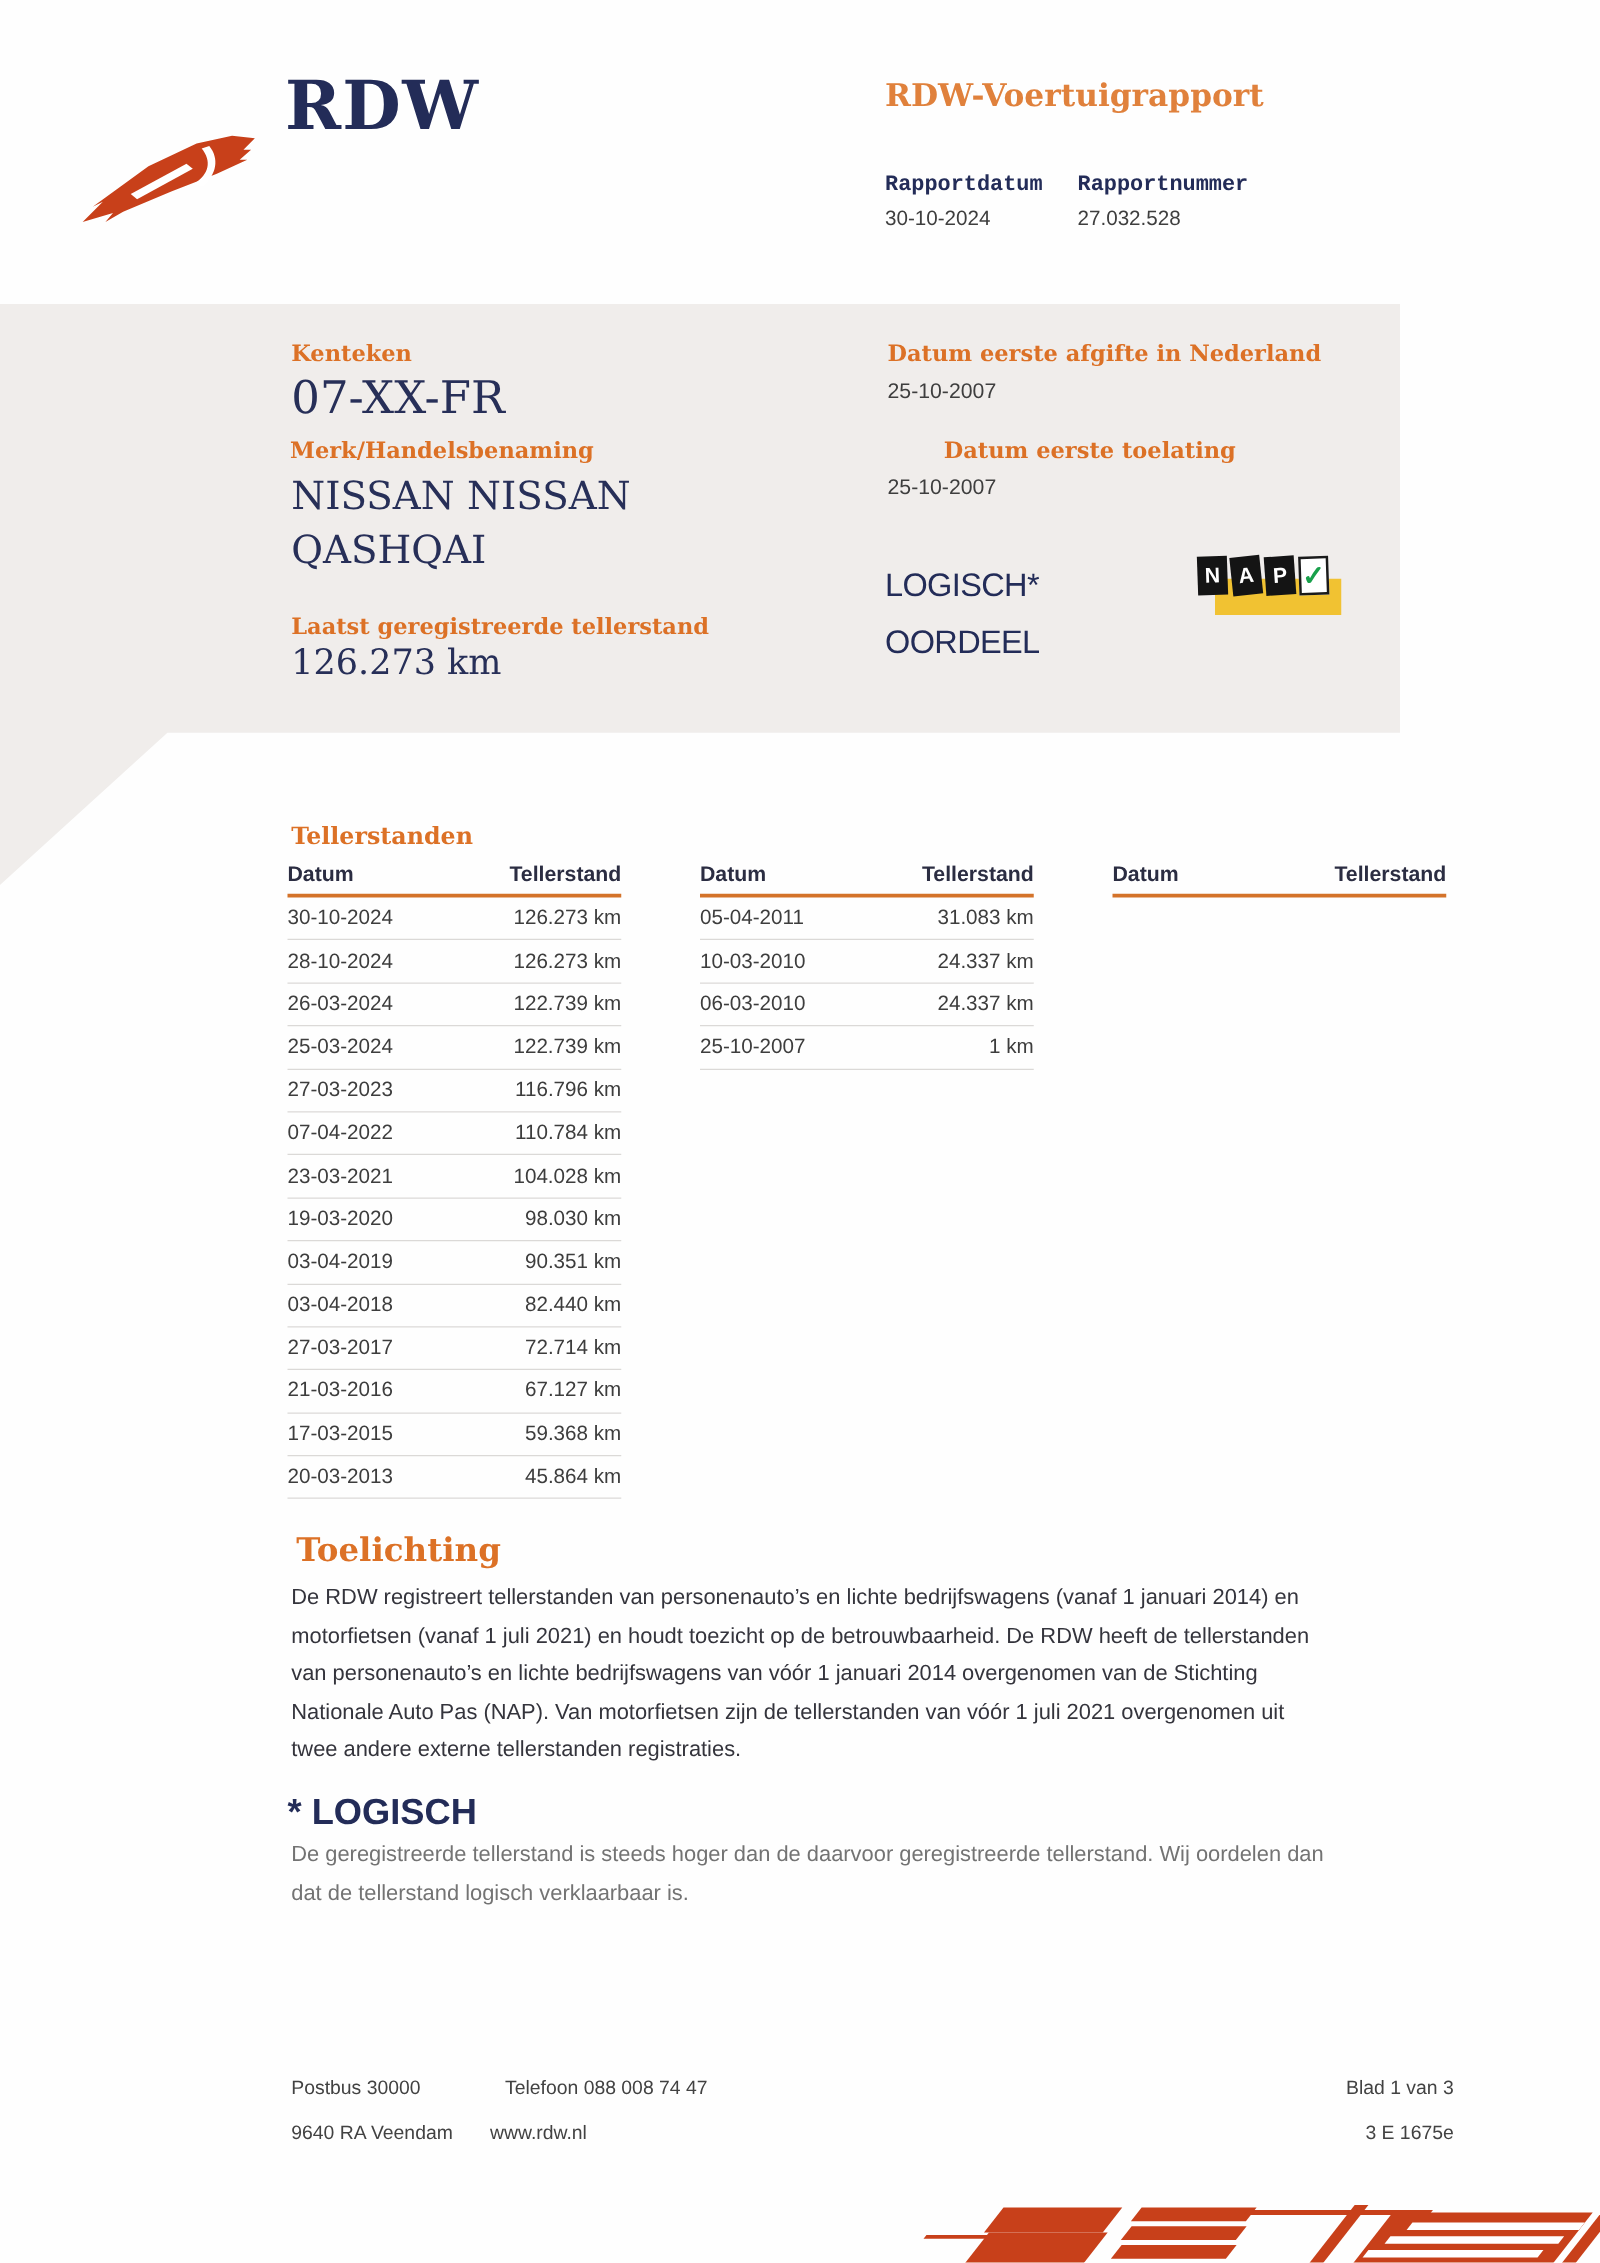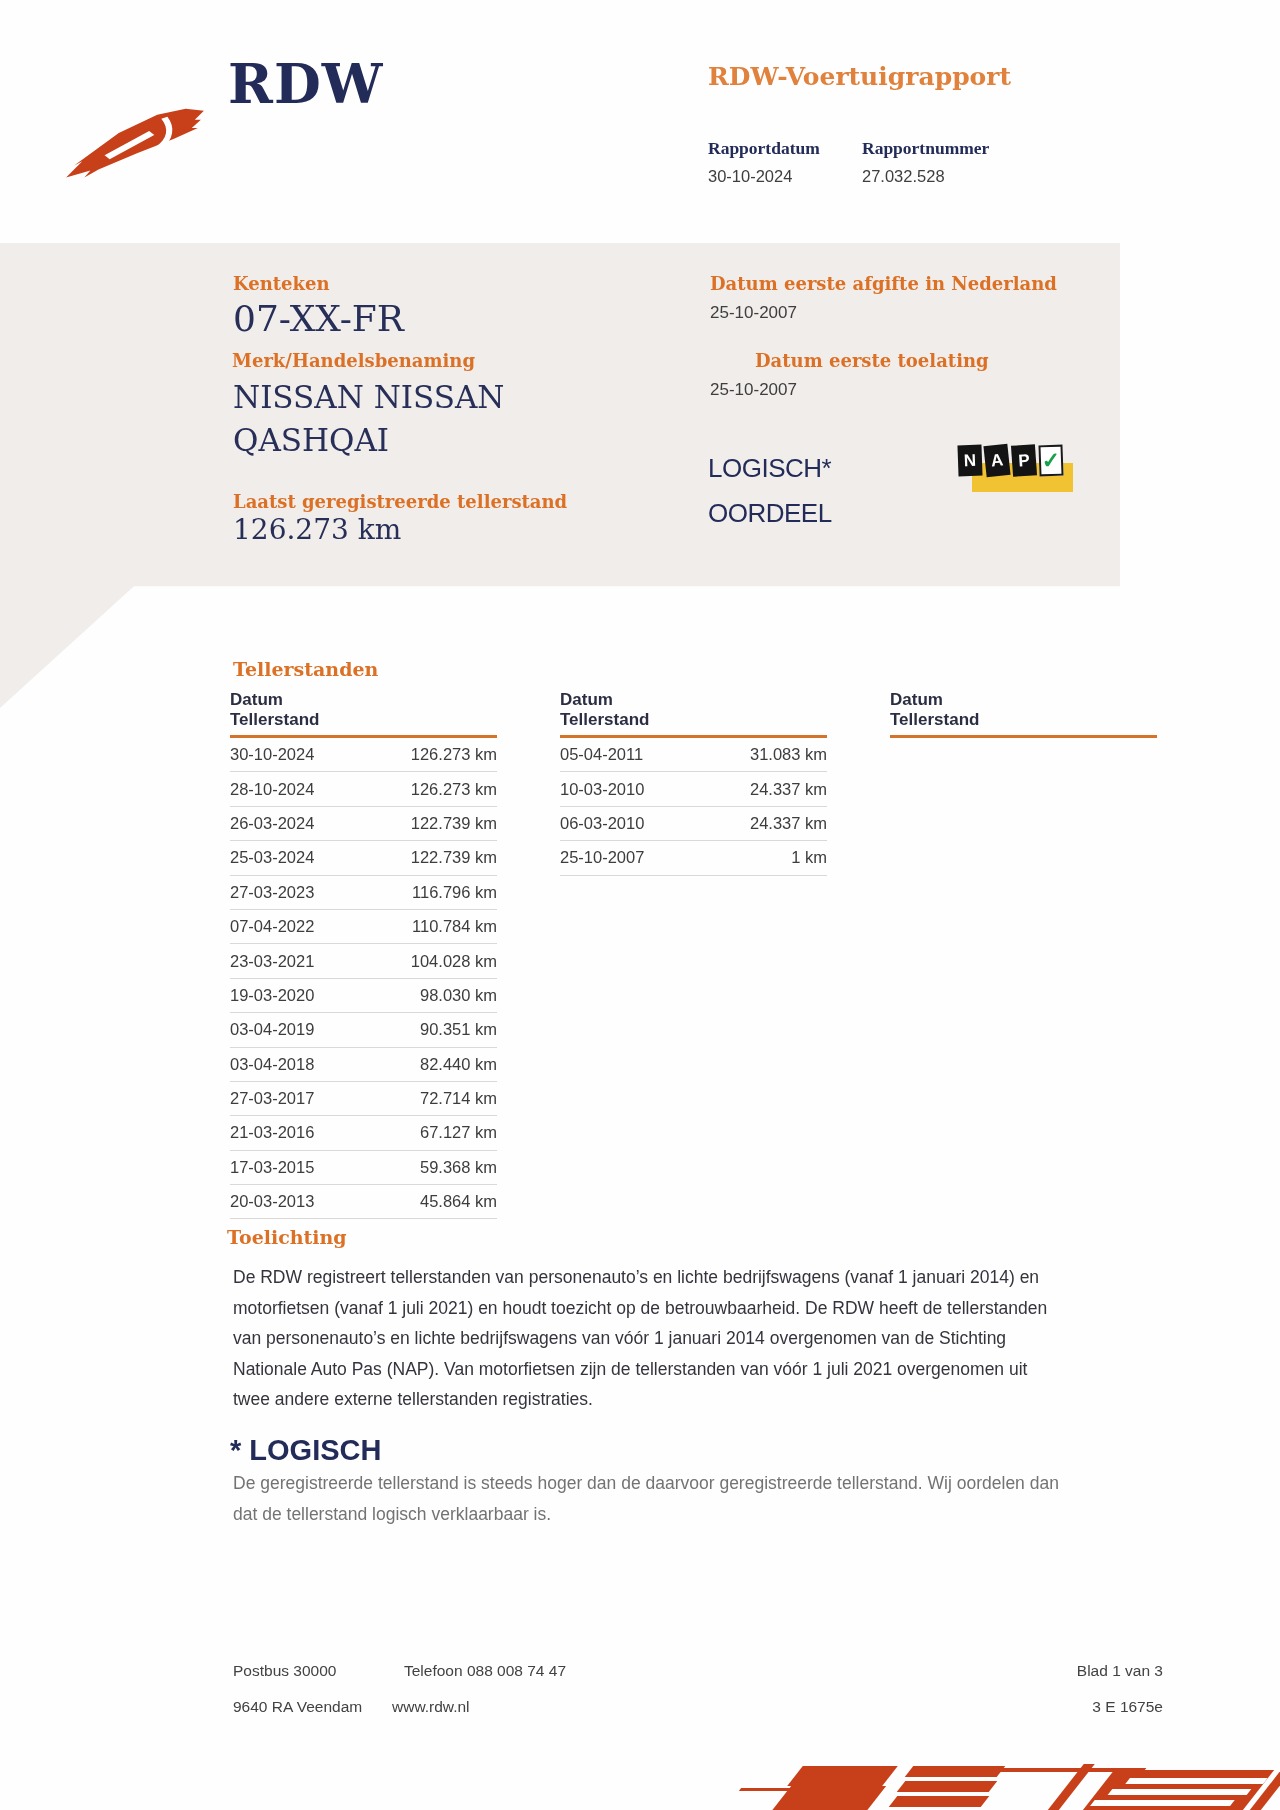--- a/index.html
+++ b/index.html
@@ -7,21 +7,21 @@
     width:1280px;height:1810px;position:relative;overflow:hidden;
     background:#fefefe;font-family:"Liberation Sans",sans-serif;
   }
   .abs{position:absolute;}
 
   
   #brand-text{left:228px;top:52px;font-family:"DejaVu Serif",serif;font-weight:bold;
     font-size:54px;color:#232c58;letter-spacing:1px;}
   #doc-title{left:708px;top:62px;font-family:"DejaVu Serif",serif;font-weight:bold;
     font-size:25px;color:#e0813c;}
-  .meta-label{font-family:Liberation Serif, serif;font-weight:bold;font-size:17.5px;color:#232c58;}
+  .meta-label{font-family:Liberation Mono, monospace;font-weight:bold;font-size:17.5px;color:#232c58;}
   .meta-value{font-size:16.5px;color:#3e3e3e;margin-top:8px;}
   #meta-date{left:708px;top:138px;}
   #meta-number{left:862px;top:138px;}
 
   
   #vehicle-panel{left:0;top:243px;width:1120px;height:465px;background:#f0edeb;
     clip-path:polygon(0 0,100% 0,100% 73.8%,11.96% 73.8%,0 100%);}
   .label-orange{font-family:"DejaVu Serif",serif;font-weight:bold;font-size:18px;color:#dc7126;}
   .value-serif{font-family:"DejaVu Serif",serif;color:#272f58;}
   #kenteken-label{left:233px;top:273px;}
@@ -48,26 +48,26 @@
   .nap-tile:nth-child(3){transform:rotate(-4deg);}
   #nap-check{width:24px;height:31px;background:#fff;border:2px solid #1a1a1a;box-sizing:border-box;
     color:#18a04b;display:flex;align-items:center;justify-content:center;
     font-size:22px;font-weight:bold;transform:rotate(-2deg);}
 
   
   #tellerstanden-title{left:233px;top:658px;font-size:19px;}
   .tcol{position:absolute;top:688px;width:267px;}
   #tcol-0{left:230px;} #tcol-1{left:560px;} #tcol-2{left:890px;}
   .thead{display:flex;justify-content:space-between;font-weight:bold;font-size:17px;
-    color:#2b2d42;padding:2px 0 5px 0;border-bottom:3px solid #d4732a;flex-direction:column;}
+    color:#2b2d42;padding:2px 0 5px 0;border-bottom:3px solid #d4732a;}
   .trow{display:flex;justify-content:space-between;align-items:center;height:33.4px;
     border-bottom:1px solid #dbd9d7;font-size:16.5px;color:#3d3d3d;}
 
   
-  #toelichting-title{left:227px;top:1226px;font-size:19px;}
+  #toelichting-title{left:237px;top:1226px;font-size:26px;}
   #toelichting-text{left:233px;top:1262px;font-size:17.5px;line-height:30.5px;
     color:#34343c;white-space:pre-line;width:860px;}
   #logisch-title{left:230px;top:1434px;font-size:29px;font-weight:800;color:#232c58;}
   #logisch-text{left:233px;top:1468px;font-size:17.5px;line-height:31px;
     color:#737373;white-space:pre-line;width:860px;}
 
   
   .foot{font-size:15.5px;color:#424242;}
   #foot-postbus{left:233px;top:1662px;}
   #foot-veendam{left:233px;top:1698px;}

